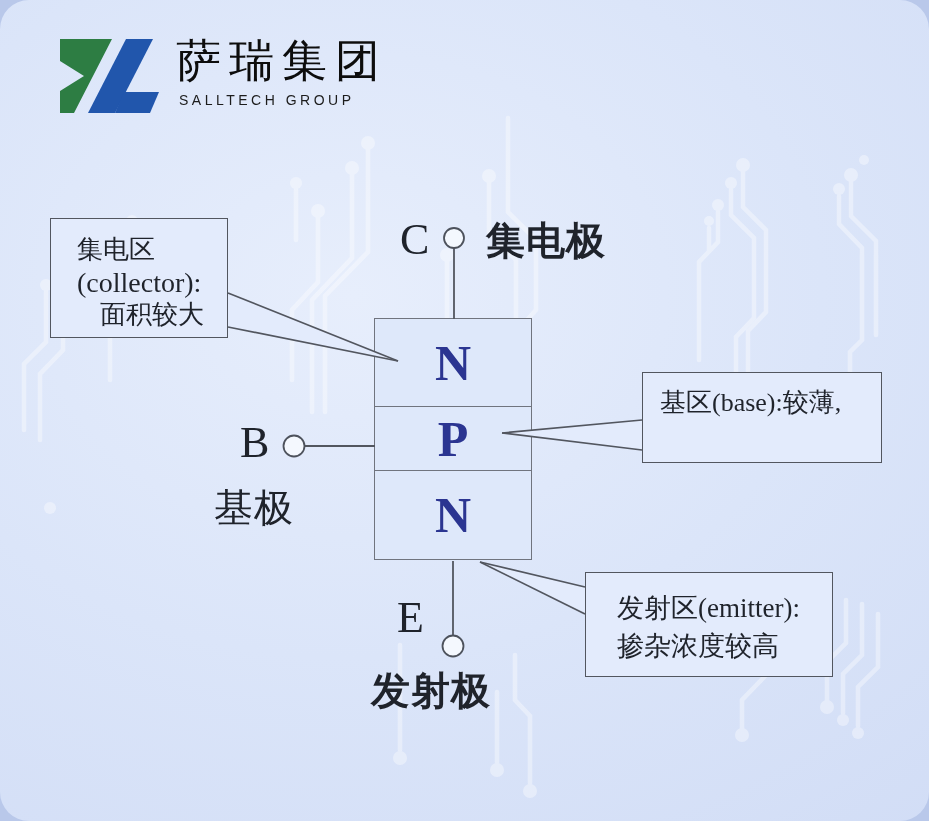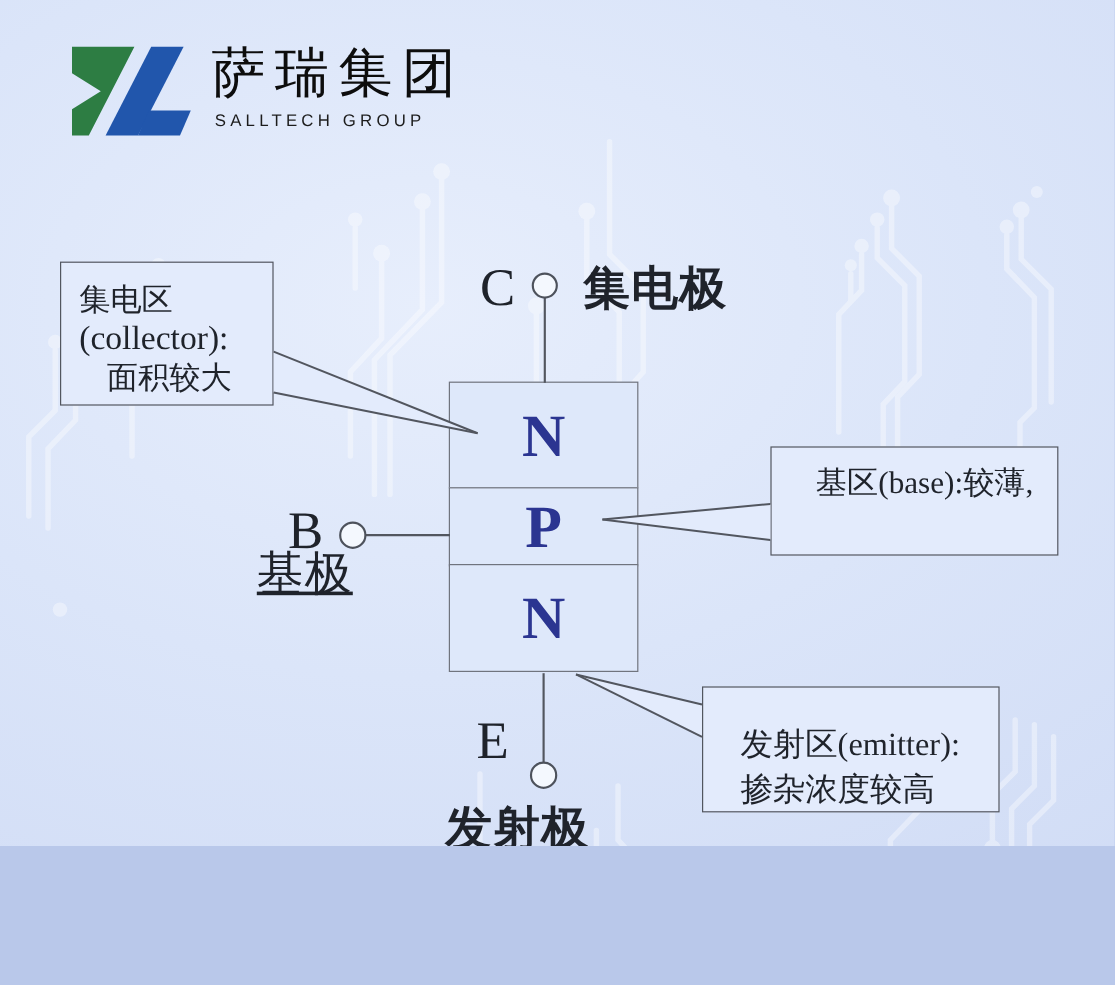--- a/index.html
+++ b/index.html
@@ -1,19 +1,19 @@
 <!DOCTYPE html>
 <html><head>
 <meta charset="utf-8">
 <style>
   html,body{margin:0;padding:0;background:#b9c8ea;}
   .stage{
-    position:relative;width:929px;height:705px;overflow:hidden;
+    position:relative;width:929px;height:821px;overflow:hidden;
     background:radial-gradient(120% 105% at 38% 36%, #e7eefc 0%, #dbe5f9 42%, #cdd9f4 100%);
-    font-family:"Liberation Serif","DejaVu Serif",serif;color:#1f232b;
+    font-family:"Liberation Serif","DejaVu Serif",serif;color:#1f232b;border-radius:29px;
   }
   .stage *{box-sizing:border-box;}
   svg.layer{position:absolute;left:0;top:0;pointer-events:none;}
   
   .logo-mark{position:absolute;left:46px;top:30px;width:126px;height:86px;}
   .logo-cn{position:absolute;left:176px;top:37px;font-size:45px;line-height:1.1;letter-spacing:8px;color:#0d0d0d;white-space:nowrap;}
   .logo-en{position:absolute;left:179px;top:92px;font-size:14px;letter-spacing:3.5px;color:#1c1c1c;
            font-family:"Liberation Sans","DejaVu Sans",sans-serif;font-weight:500;white-space:nowrap;}
   
   .stack{position:absolute;left:374px;top:318px;width:158px;z-index:2;}
@@ -21,33 +21,33 @@
           display:flex;align-items:center;justify-content:center;}
   .region + .region{margin-top:-1.5px;}
   .region span{font-size:50px;font-weight:600;color:#2b3591;line-height:1;}
   .r-c{height:89px;} .r-b{height:66px;} .r-e{height:90px;}
   
   .t-letter{position:absolute;font-size:44px;line-height:1;z-index:2;white-space:nowrap;}
   .t-label{position:absolute;font-size:39px;line-height:1;letter-spacing:1px;z-index:2;white-space:nowrap;}
   .pos-c-letter{left:400px;top:218px;}
   .pos-c-label{left:486px;top:221px;font-weight:bold;}
   .pos-b-letter{left:240px;top:421px;}
-  .pos-b-label{left:214px;top:459px;text-decoration:underline;}
+  .pos-b-label{left:214px;top:488px;}
   .pos-e-letter{left:397px;top:596px;}
   .pos-e-label{left:371px;top:671px;font-weight:bold;}
   
   .callout{position:absolute;background:#e3ebfc;border:1.7px solid #52565f;z-index:2;}
   .callout .ln{white-space:nowrap;}
-  .co-collector{left:50px;top:218px;width:178px;height:120px;padding:12px 0 0 15px;}
+  .co-collector{left:50px;top:218px;width:178px;height:120px;padding:12px 0 0 26px;}
   .co-collector .ln1{font-size:26px;line-height:38px;}
   .co-collector .ln2{font-size:28px;line-height:28px;}
   .co-collector .ln3{font-size:26px;line-height:36px;margin-left:23px;}
-  .co-base{left:642px;top:372px;width:240px;height:91px;padding:11px 0 0 17px;text-align:center;}
+  .co-base{left:642px;top:372px;width:240px;height:91px;padding:11px 0 0 17px;}
   .co-base .ln{font-size:26px;line-height:38px;}
-  .co-emitter{left:585px;top:572px;width:248px;height:105px;padding:28px 0 0 31px;}
+  .co-emitter{left:585px;top:572px;width:248px;height:105px;padding:16px 0 0 31px;}
   .co-emitter .ln{font-size:27px;line-height:38px;}
   .wires{z-index:3;}
   .bg{z-index:0;}
 </style>
 </head>
 <body>
 
 <div class="stage">
 
   <svg class="layer bg" width="929" height="821" viewBox="0 0 929 821">

